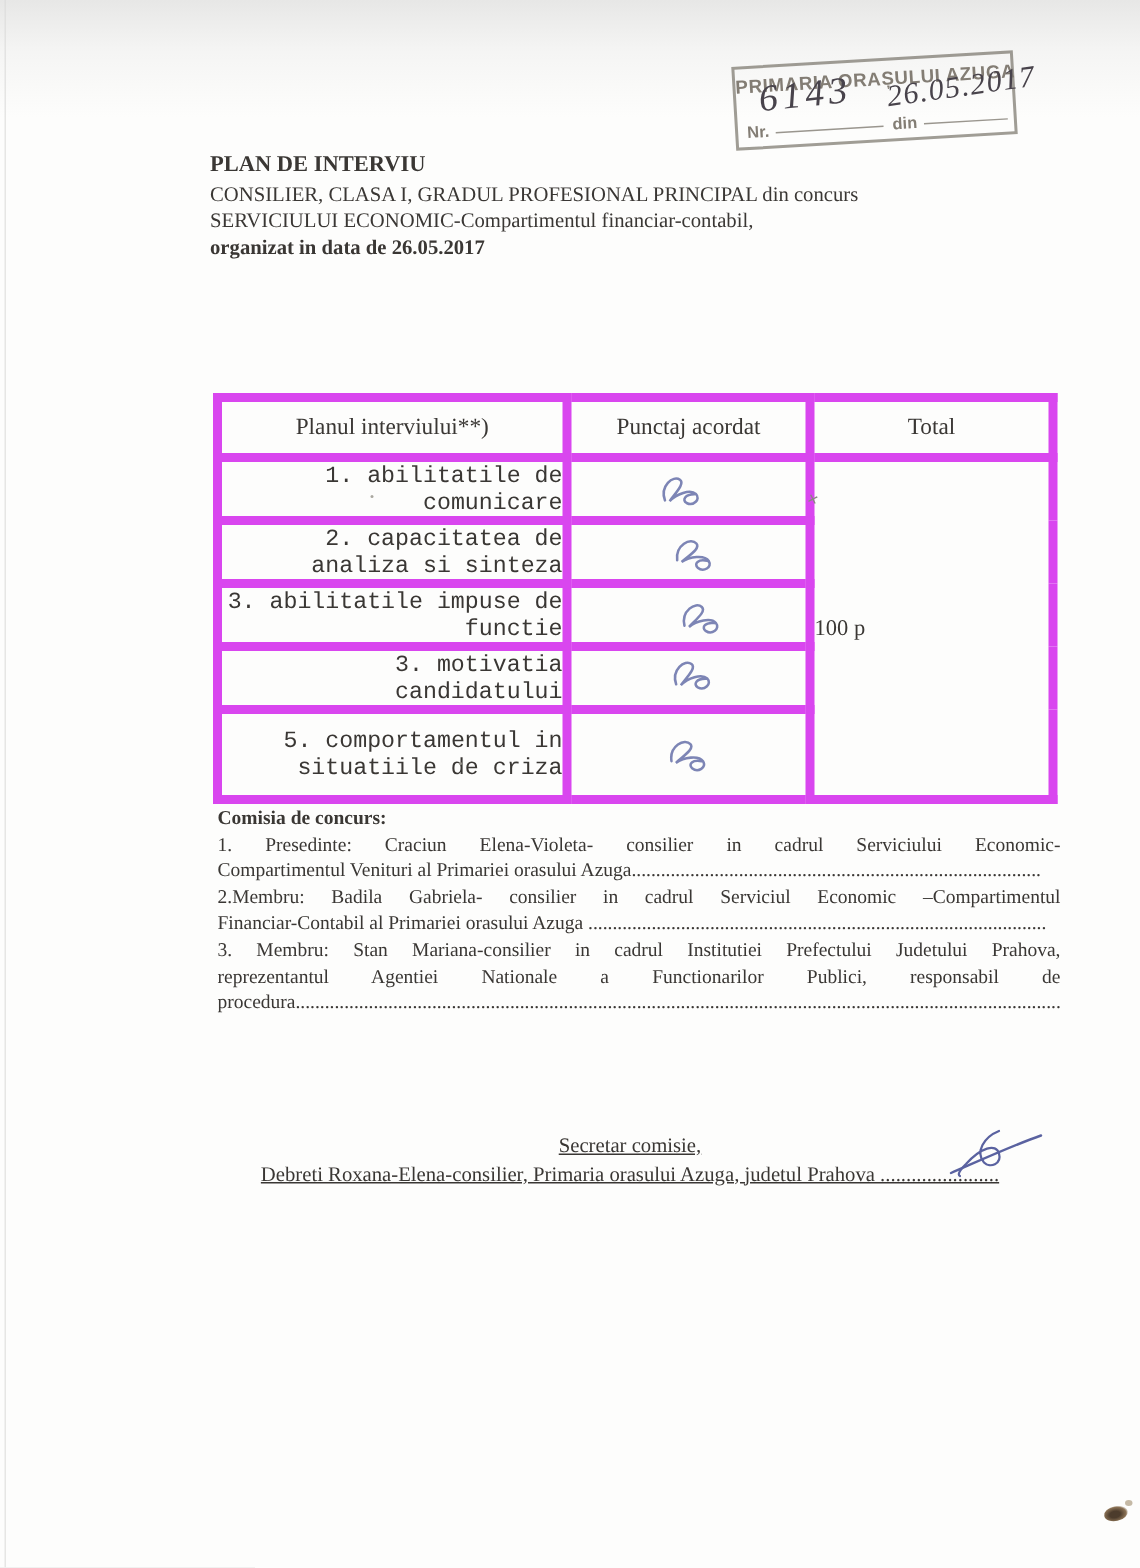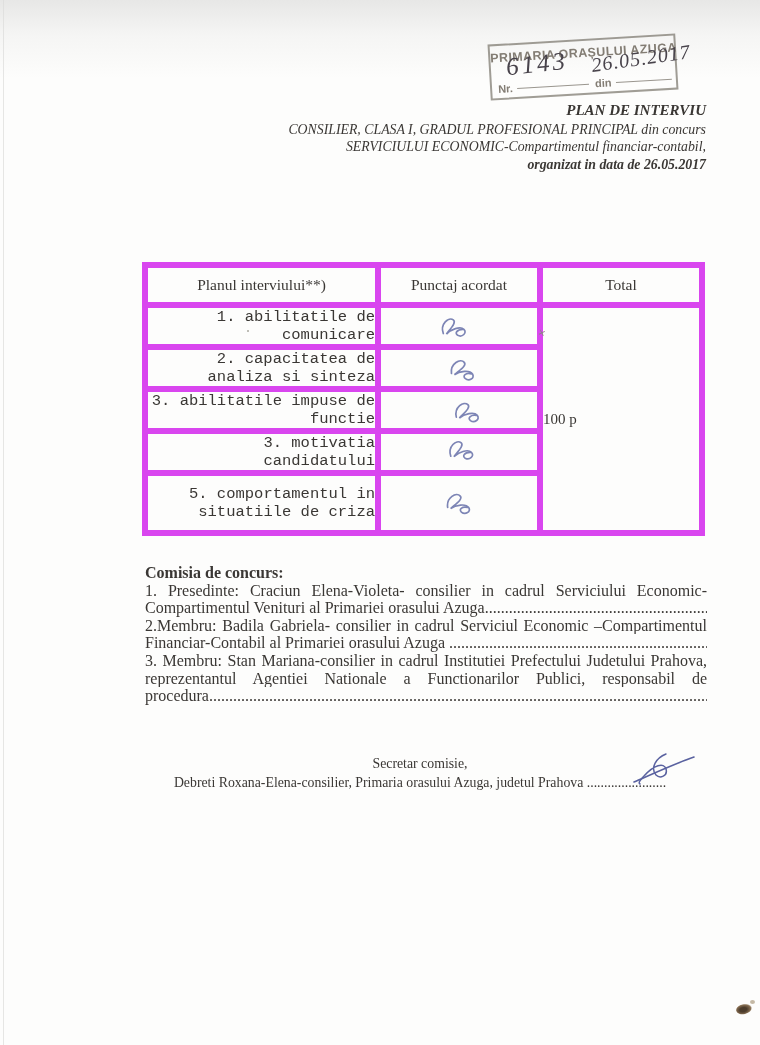--- a/index.html
+++ b/index.html
@@ -23,43 +23,43 @@
   .stamp-org{margin-top:5px;text-align:center;font-size:12.5px;font-weight:600;letter-spacing:.4px;white-space:nowrap;}
   .stamp-nr-label{position:absolute;left:6px;bottom:3px;font-size:11px;font-weight:600;}
   .stamp-underline-1{position:absolute;left:25px;bottom:8px;width:72px;border-bottom:1.5px solid rgba(120,115,106,.75);}
   .stamp-din-label{position:absolute;left:103px;bottom:3px;font-size:11px;font-weight:600;}
   .stamp-underline-2{position:absolute;left:124px;bottom:8px;width:56px;border-bottom:1.5px solid rgba(120,115,106,.75);}
   .hw{font-style:italic;color:#48434b;}
   .stamp-nr-value{position:absolute;left:506px;top:50px;font-size:25px;letter-spacing:3px;transform:rotate(-6deg);}
   .stamp-date-value{position:absolute;left:591px;top:47px;font-size:20px;letter-spacing:1px;transform:rotate(-8deg);white-space:nowrap;}
 
   
-  .title-block{position:absolute;left:140px;top:102px;width:566px;text-align:right;line-height:17.5px;font-size:13.8px;font-style:italic;}
+  .title-block{position:absolute;left:140px;top:102px;width:566px;text-align:left;line-height:17.5px;font-size:13.8px;}
   .title-block .t1{font-size:15px;font-weight:bold;margin-bottom:1px;}
   .bold{font-weight:bold;}
 
   
   .score-table{position:absolute;left:142px;top:262px;width:557px;border-collapse:collapse;table-layout:fixed;font-size:15.5px;}
   .score-table td,.score-table th{border:6px solid #d946ef;font-weight:normal;padding:0;}
   .score-table th{height:34px;text-align:center;vertical-align:middle;}
   .col-c1{width:233px;} .col-c2{width:162px;} .col-c3{width:162px;}
   .criterion-cell{padding:3px 2px 3px 4px;vertical-align:middle;text-align:right;font-family:Liberation Mono, monospace;}
   .row-h{height:42px;} .row-h-last{height:60px;}
   .score-cell{text-align:center;vertical-align:middle;}
   .total-cell{text-align:left;vertical-align:middle;font-size:15px;}
   .hw20{display:inline-block;}
 
   
-  .commission{position:absolute;left:145px;top:564px;width:562px;font-size:16px;line-height:17.6px;}
+  .commission{position:absolute;left:145px;top:536px;width:562px;font-size:13px;line-height:17.6px;}
   .c-heading{font-weight:bold;}
   .cline{white-space:nowrap;overflow:hidden;}
   .just{white-space:normal;text-align:justify;text-align-last:justify;}
 
   
-  .secretary{position:absolute;left:120px;top:755px;width:600px;text-align:center;font-size:13.8px;line-height:18.5px;}
+  .secretary{position:absolute;left:120px;top:755px;width:600px;text-align:center;font-size:13.8px;line-height:18.5px;text-decoration:underline;}
   .secretary-sig{position:absolute;left:630px;top:748px;}
 
   
   .artifact-x{position:absolute;left:538px;top:328px;font-size:9px;color:#8a8880;transform:rotate(18deg);}
   .artifact-dot1{position:absolute;left:306px;top:508px;width:2px;height:2px;background:#9a9890;border-radius:50%;}
   .artifact-dot2{position:absolute;left:247px;top:330px;width:2px;height:2px;background:#aaa8a0;border-radius:50%;}
   .smudge{position:absolute;left:736px;top:1004px;width:16px;height:10px;background:radial-gradient(ellipse at 45% 55%,#4c3c2c 0 28%,#8a7154 60%,rgba(200,185,160,0) 75%);border-radius:50%;transform:rotate(-12deg);}
   .smudge2{position:absolute;left:750px;top:1000px;width:5px;height:4px;background:#b7a88e;border-radius:50%;opacity:.8;}
 </style>
 </head>

